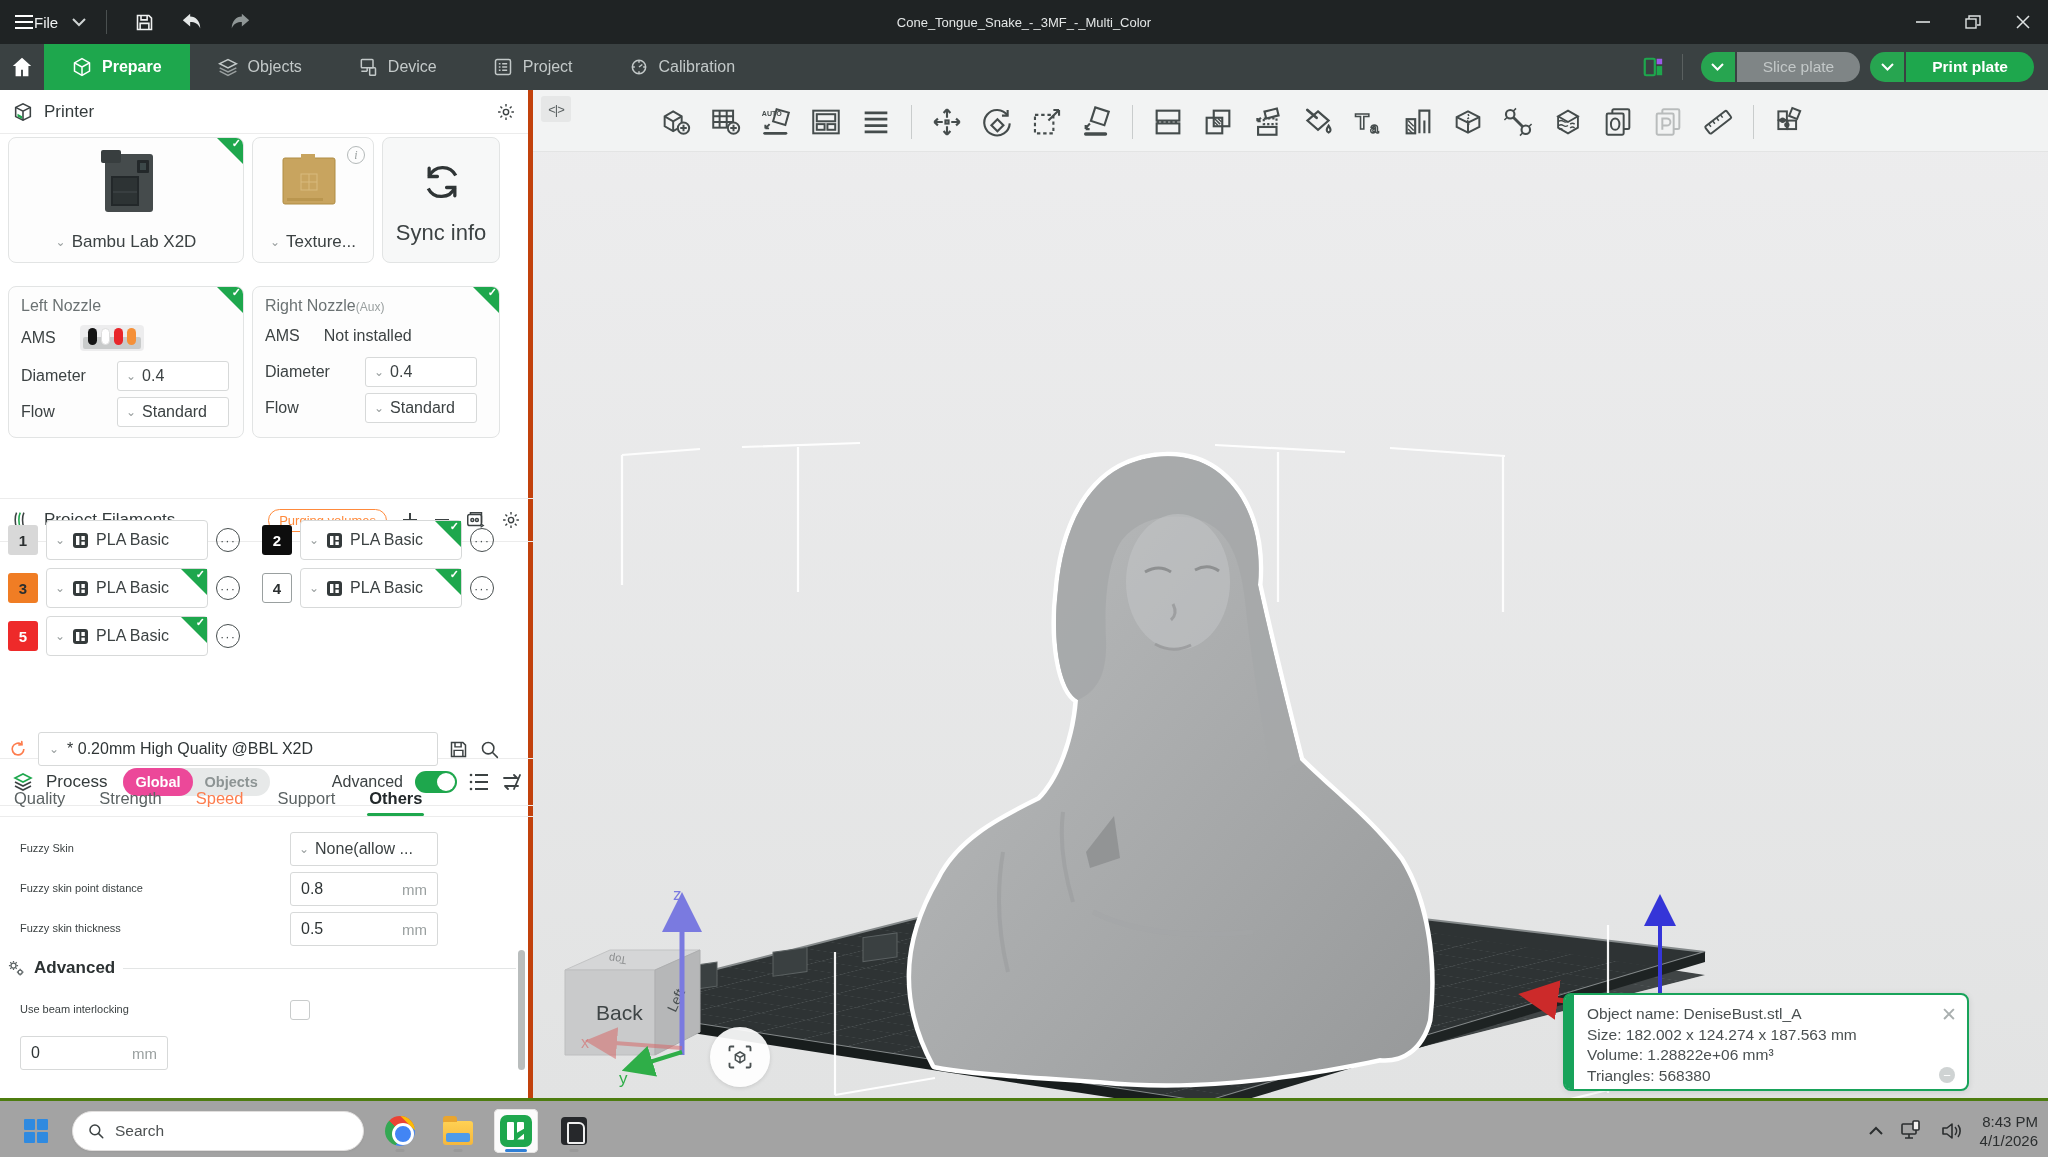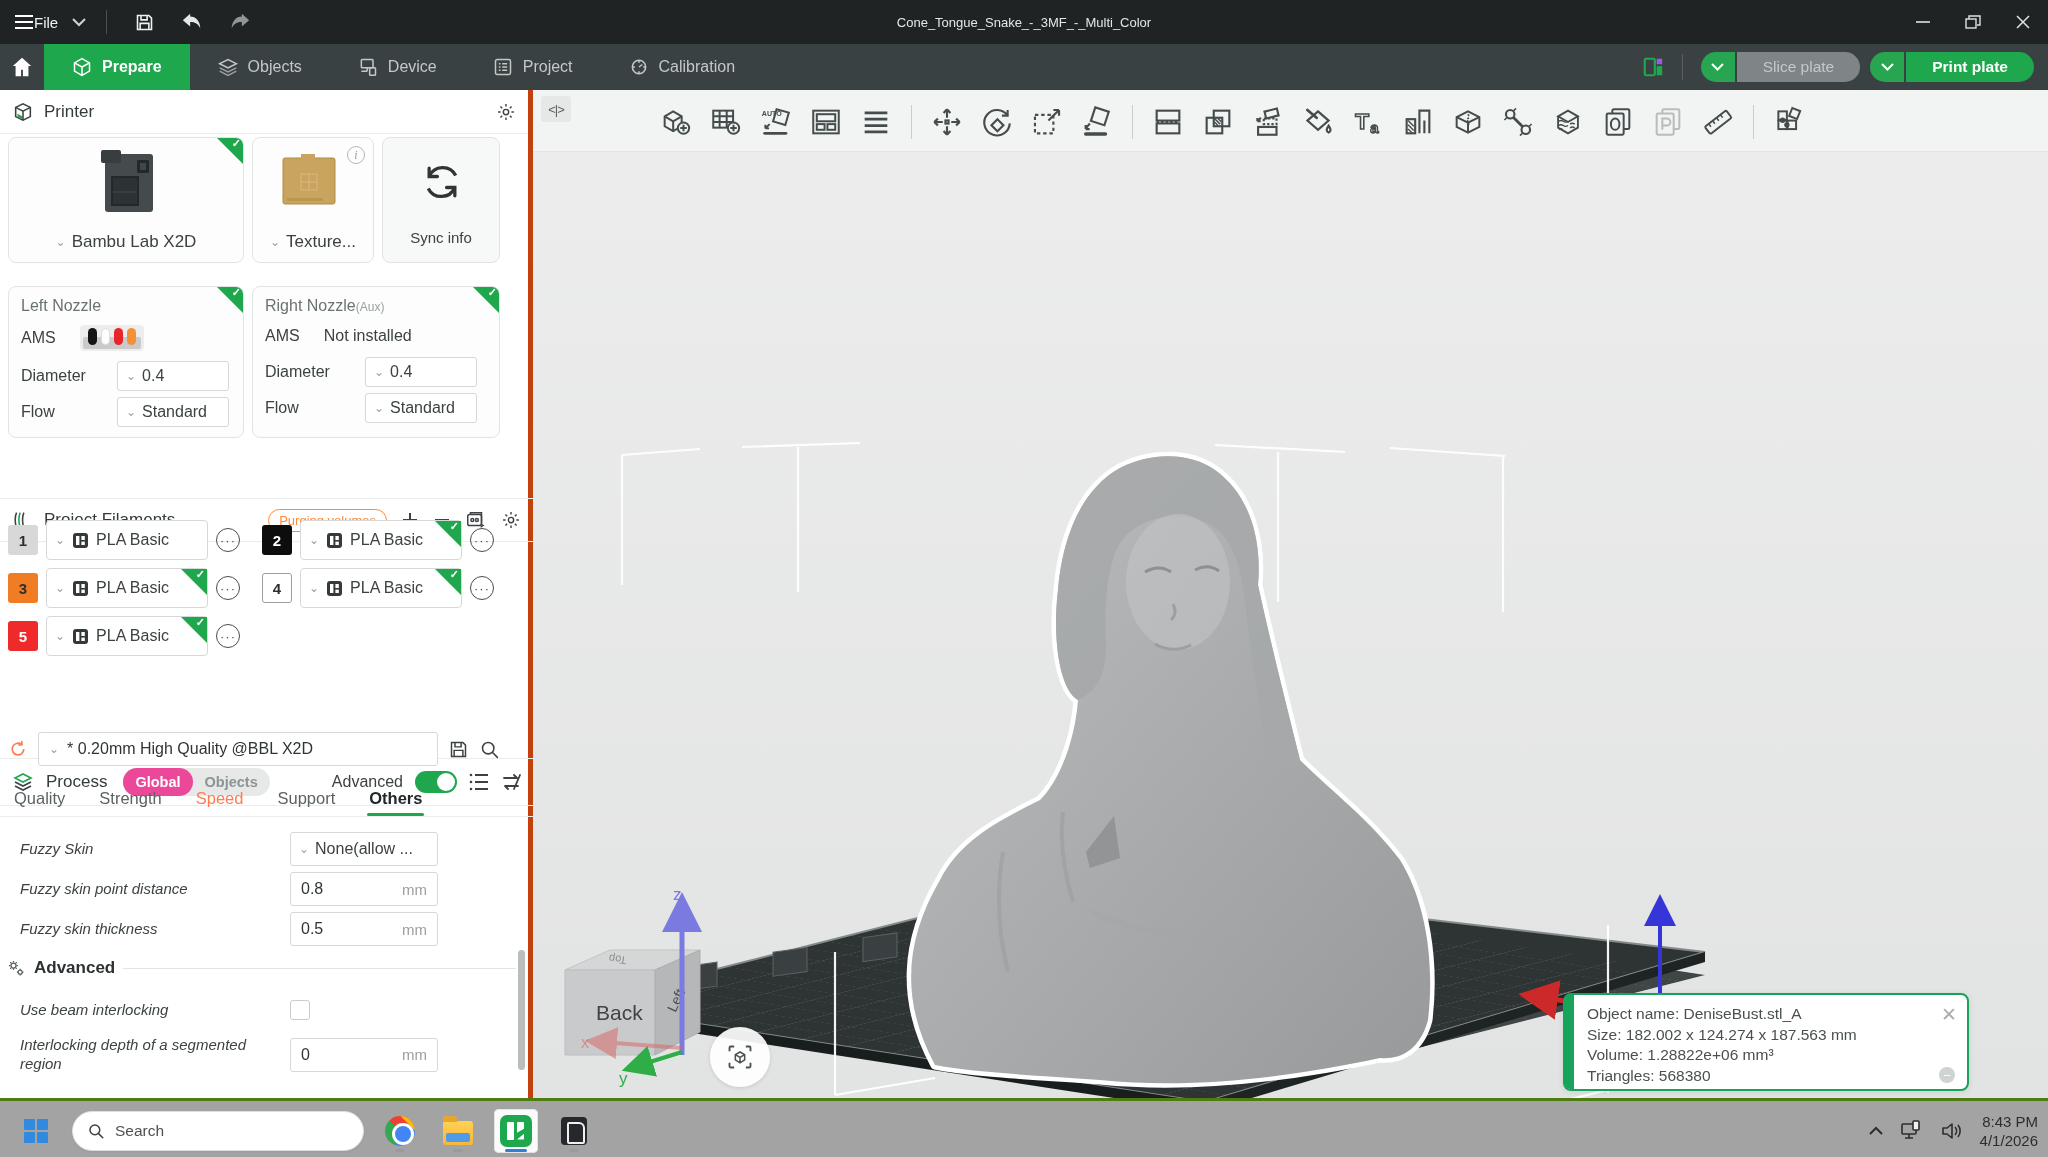--- a/index.html
+++ b/index.html
@@ -53,21 +53,21 @@
   .scope-seg.on { background:#ec4899; color:#fff; border-radius:14px; font-weight:bold; }
   .toggle { width:42px; height:22px; background:#1ea74d; border-radius:11px; position:relative; }
   .toggle:after { content:""; position:absolute; right:2px; top:2px; width:18px; height:18px; background:#fff; border-radius:50%; }
   .preset-box { border:1px solid #d7d9d9; border-radius:3px; height:34px; display:flex; align-items:center; gap:8px; padding:0 10px; font-size:16px; color:#2f3536; width:400px; background:#fff; }
   .ptabs { display:flex; gap:0; align-items:flex-end; height:36px; }
   .ptab { font-size:16.5px; color:#5b6263; padding:0 0 8px 0; margin-right:34px; position:relative; }
   .ptab.mod { color:#fd7c4d; }
   .ptab.active { color:#22282a; font-weight:bold; }
   .ptab.active:after { content:""; position:absolute; left:-2px; right:-2px; bottom:0; height:3px; background:#1ea74d; border-radius:2px; }
   .set-row { position:absolute; left:20px; right:60px; display:flex; align-items:center; }
-  .set-label { font-size:15px; color:#3c4243; width:270px; line-height:1.25;font-style:italic; }
+  .set-label { font-size:11px; color:#3c4243; width:270px; line-height:1.25; }
   .set-input { width:148px; height:34px; border:1px solid #d7d9d9; border-radius:3px; background:#fff; display:flex; align-items:center; padding:0 10px; font-size:16px; color:#2f3536; }
   .set-unit { margin-left:auto; color:#9aa0a0; font-size:15px; }
   .checkbox { width:20px; height:20px; border:1.5px solid #c9cccc; border-radius:3px; background:#fff; }
   .scrollthumb { position:absolute; right:3px; width:7px; border-radius:4px; background:#b9bdbd; }
 
   
   .viewport { position:absolute; left:533px; top:90px; width:1515px; height:1008px; background:linear-gradient(#ededee, #e2e3e3); overflow:hidden; }
   .vp-toolbar-strip { position:absolute; left:0; top:0; width:100%; height:62px; background:#f2f3f3; border-bottom:1px solid #e3e4e4; }
   .collapse-handle { position:absolute; left:8px; top:6px; width:30px; height:26px; background:#e6e7e7; border-radius:3px; color:#5a6061; font-size:13px; display:flex; align-items:center; justify-content:center; letter-spacing:-1px; }
   .vp-toolbar { position:absolute; left:120px; top:4px; height:56px; display:flex; align-items:center; gap:4px; }
@@ -273,21 +273,21 @@
     </div>
   </div>
 
   <div class="card" style="left:382px; top:47px; width:118px; height:126px; background:#f7f8f8;">
     <svg class="abs" style="left:37px; top:22px;" width="44" height="44" viewBox="0 0 24 24" fill="none" stroke="#2f3536" stroke-width="1.8">
         <path d="M19.5 8.5A8 8 0 0 0 5 9"></path>
         <path d="M5 4.5V9h4.5" stroke-linecap="round"></path>
         <path d="M4.5 15.5A8 8 0 0 0 19 15"></path>
         <path d="M19 19.5V15h-4.5" stroke-linecap="round"></path>
       </svg>
-    <div class="card-label" style="font-size:15px; bottom:16px;margin-top:42px;">
+    <div class="card-label" style="font-size:22px; bottom:16px;margin-top:42px;">
         <span>Sync info</span>
       </div>
   </div>
 
   <div class="card" style="left:8px; top:196px; width:236px; height:152px; padding:10px 12px;">
     <div class="corner-check"></div>
     <div class="noz-title">Left Nozzle</div>
     <div class="noz-row" style="margin-top:10px; gap:24px;">
       <span>AMS</span>
       <div style="width:64px; height:26px; background:#ededee; border-radius:4px; position:relative; display:flex; align-items:flex-start; justify-content:center; gap:4px; padding-top:3px;">
@@ -530,21 +530,20 @@
       </svg>
     <span style="font-size:17px; font-weight:bold; color:#2c3233;">Advanced</span>
     <div style="flex:1; height:1px; background:#e3e5e5;"></div>
   </div>
 
   <div class="set-row" style="top:910px;">
     <div class="set-label">Use beam interlocking</div>
     <div class="checkbox"></div>
   </div>
   <div class="set-row" style="top:946px;">
-    <div class="set-label">Interlocking depth of a segmented region</div>
     <div class="set-input">
         <span>0</span>
         <span class="set-unit">mm</span>
       </div>
   </div>
 
   <div class="scrollthumb" style="top:860px; height:120px;"></div>
 </div>
 
 <div class="viewport">

